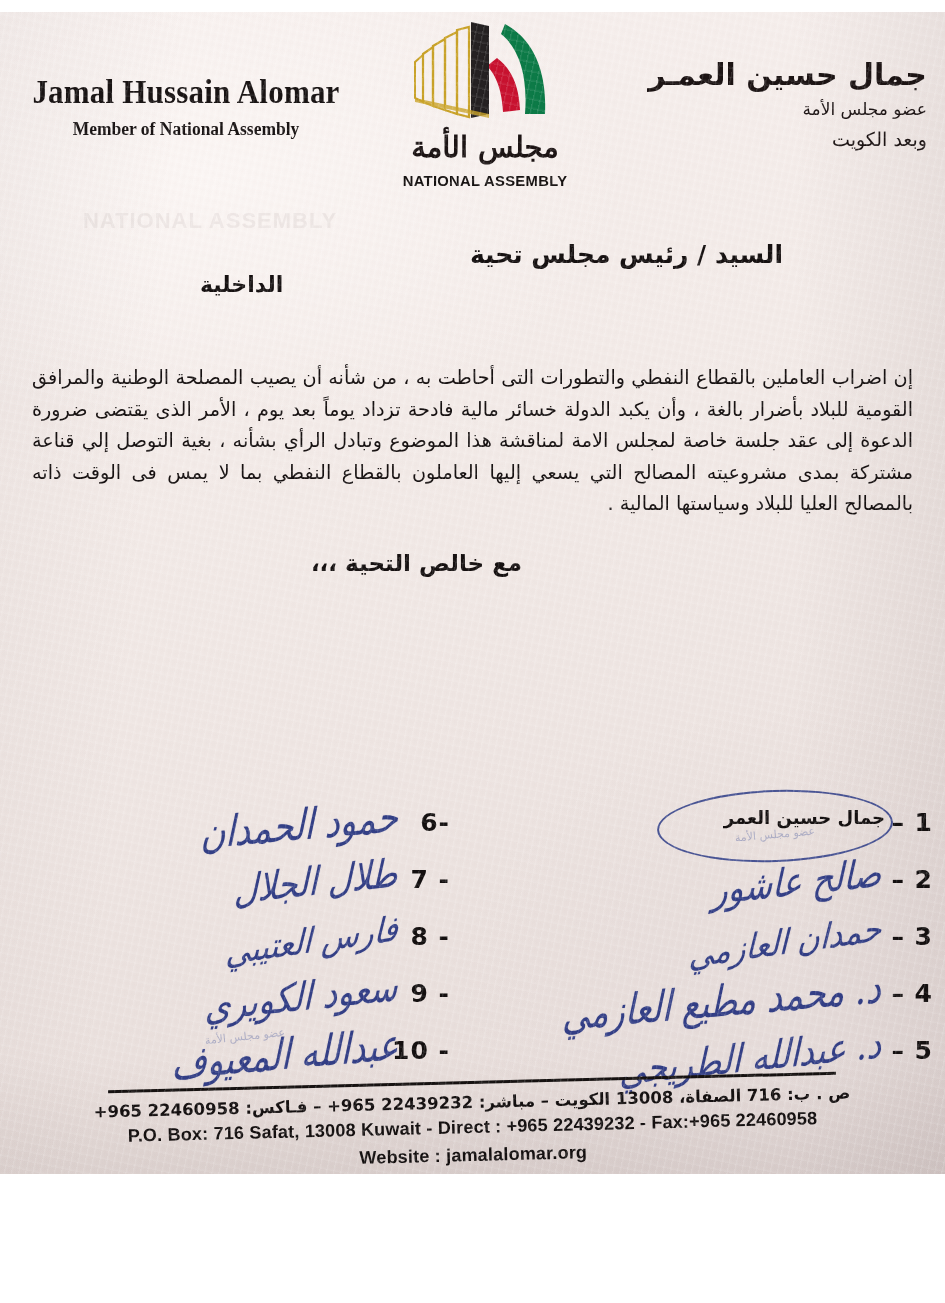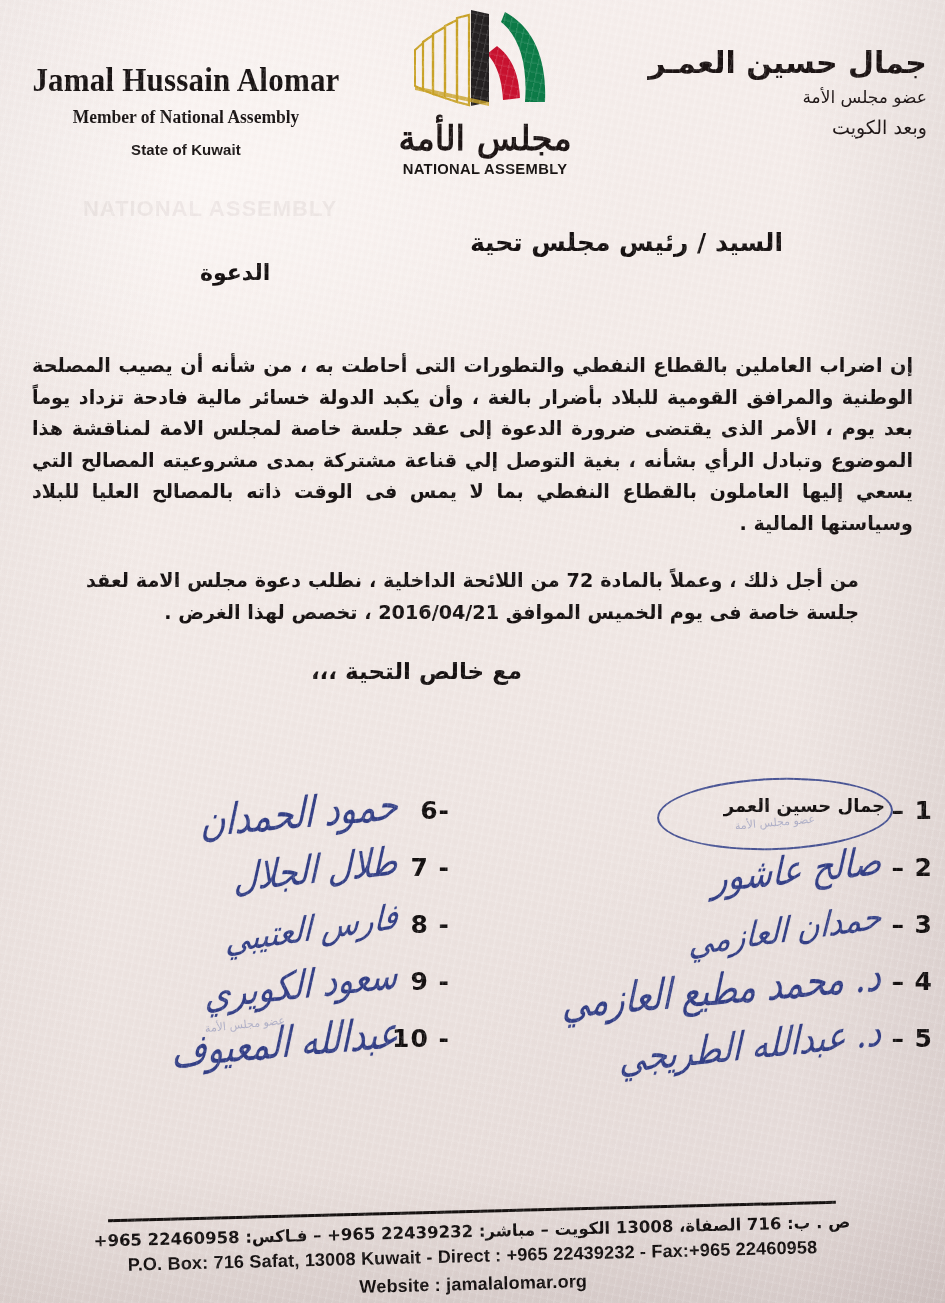--- a/index.html
+++ b/index.html
@@ -8,26 +8,27 @@
     background: #ffffff;
   }
   body {
     font-family: "Liberation Sans", sans-serif;
   }
 
   
   .page {
     position: relative;
     width: 945px;
-    height: 1303px;
+    height: 1162px;
     overflow: hidden;
     background:
       radial-gradient(ellipse 700px 420px at 22% 14%, #fbf6f4 0%, rgba(251,246,244,0) 60%),
       radial-gradient(ellipse 620px 500px at 88% 86%, #e6dcda 0%, rgba(230,220,218,0) 62%),
       linear-gradient(166deg, #f7f0ee 0%, #f3ebe8 36%, #eee5e2 62%, #e8dedb 84%, #ded3d1 100%);
+    margin-top: 12px;
   }
   
   .paper-shade {
     position: absolute;
     inset: 0;
     pointer-events: none;
     background:
       linear-gradient(95deg, rgba(120,100,100,0.06) 0%, rgba(255,255,255,0) 18%),
       linear-gradient(270deg, rgba(110,92,92,0.09) 0%, rgba(255,255,255,0) 16%),
       linear-gradient(0deg, rgba(110,92,92,0.10) 0%, rgba(255,255,255,0) 10%);
@@ -116,21 +117,21 @@
     height: 190px;
   }
   .logo svg { display: block; }
   .logo .logo-ar {
     position: absolute;
     left: 0; right: 0;
     top: 112px;
     text-align: center;
     direction: rtl;
     font-family: "DejaVu Serif", serif;
-    font-size: 34px;
+    font-size: 29px;
     font-weight: bold;
     color: #1a1212;
     letter-spacing: -1px;
   }
   .logo .logo-en {
     position: absolute;
     left: 0; right: 0;
     top: 155px;
     text-align: center;
     font-family: "Liberation Sans", sans-serif;
@@ -193,21 +194,21 @@
     font-size: 23px;
     font-weight: bold;
   }
 
   .para {
     margin: 0 32px;
     font-size: 19.2px;
     line-height: 31.5px;
     text-align: justify;
     text-justify: inter-word;
-    font-weight: 700;
+    font-weight: 400;
   }
   .para.p1 { margin-top: 28px; }
   .para.p2 { margin-top: 26px; margin-left: 86px; margin-right: 86px; }
 
   .closing {
     margin-top: 30px;
     text-align: center;
     padding-right: 112px;
   }
   .closing .regards {
@@ -351,21 +352,20 @@
 
 <div class="page">
 
   <div class="paper-shade"></div>
 
   <div class="letterhead">
 
     <div class="lh-en">
       <div class="name">Jamal Hussain Alomar</div>
       <div class="role">Member of National Assembly</div>
-      <div class="state">State of Kuwait</div>
     </div>
 
     <div class="logo">
       <svg width="200" height="120" viewBox="0 0 200 120">
 
         <path d="M120 6 C150 22 162 56 160 96 L140 96 C143 58 134 30 116 16 Z" fill="#0a7a46"></path>
 
         <path d="M112 40 C128 52 134 70 135 92 L118 94 C117 74 112 58 102 48 Z" fill="#c8102e"></path>
 
         <path d="M86 4 L104 8 L104 96 L86 100 Z" fill="#231f20"></path>
@@ -388,25 +388,24 @@
       <div class="country">وبعد الكويت</div>
     </div>
   </div>
 
   <div class="watermark">NATIONAL ASSEMBLY</div>
 
   <div class="body-area">
 
     <div class="salut">
       <div class="to">السيد / رئيس مجلس تحية</div>
-      <div class="respect">الدعوة</div>
+      <div class="respect">الداخلية</div>
     </div>
 
     <p class="para p1">إن اضراب العاملين بالقطاع النفطي والتطورات التى أحاطت به ، من شأنه أن يصيب المصلحة الوطنية والمرافق القومية للبلاد بأضرار بالغة ، وأن يكبد الدولة خسائر مالية فادحة تزداد يوماً بعد يوم ، الأمر الذى يقتضى ضرورة الدعوة إلى عقد جلسة خاصة لمجلس الامة لمناقشة  هذا الموضوع وتبادل الرأي بشأنه ، بغية التوصل إلي قناعة مشتركة بمدى مشروعيته المصالح التي يسعي إليها العاملون بالقطاع النفطي بما لا يمس فى الوقت ذاته بالمصالح العليا للبلاد وسياستها المالية .</p>
-    <p class="para p2">من أجل ذلك ، وعملاً بالمادة 72 من اللائحة الداخلية ، نطلب دعوة مجلس الامة لعقد جلسة خاصة فى يوم الخميس  الموافق  2016/04/21 ، تخصص لهذا الغرض .</p>
 
     <div class="closing">
       <div class="regards">مع خالص التحية ،،،</div>
     </div>
   </div>
 
   <div class="signers">
 
     <div class="sig-col right">
 

